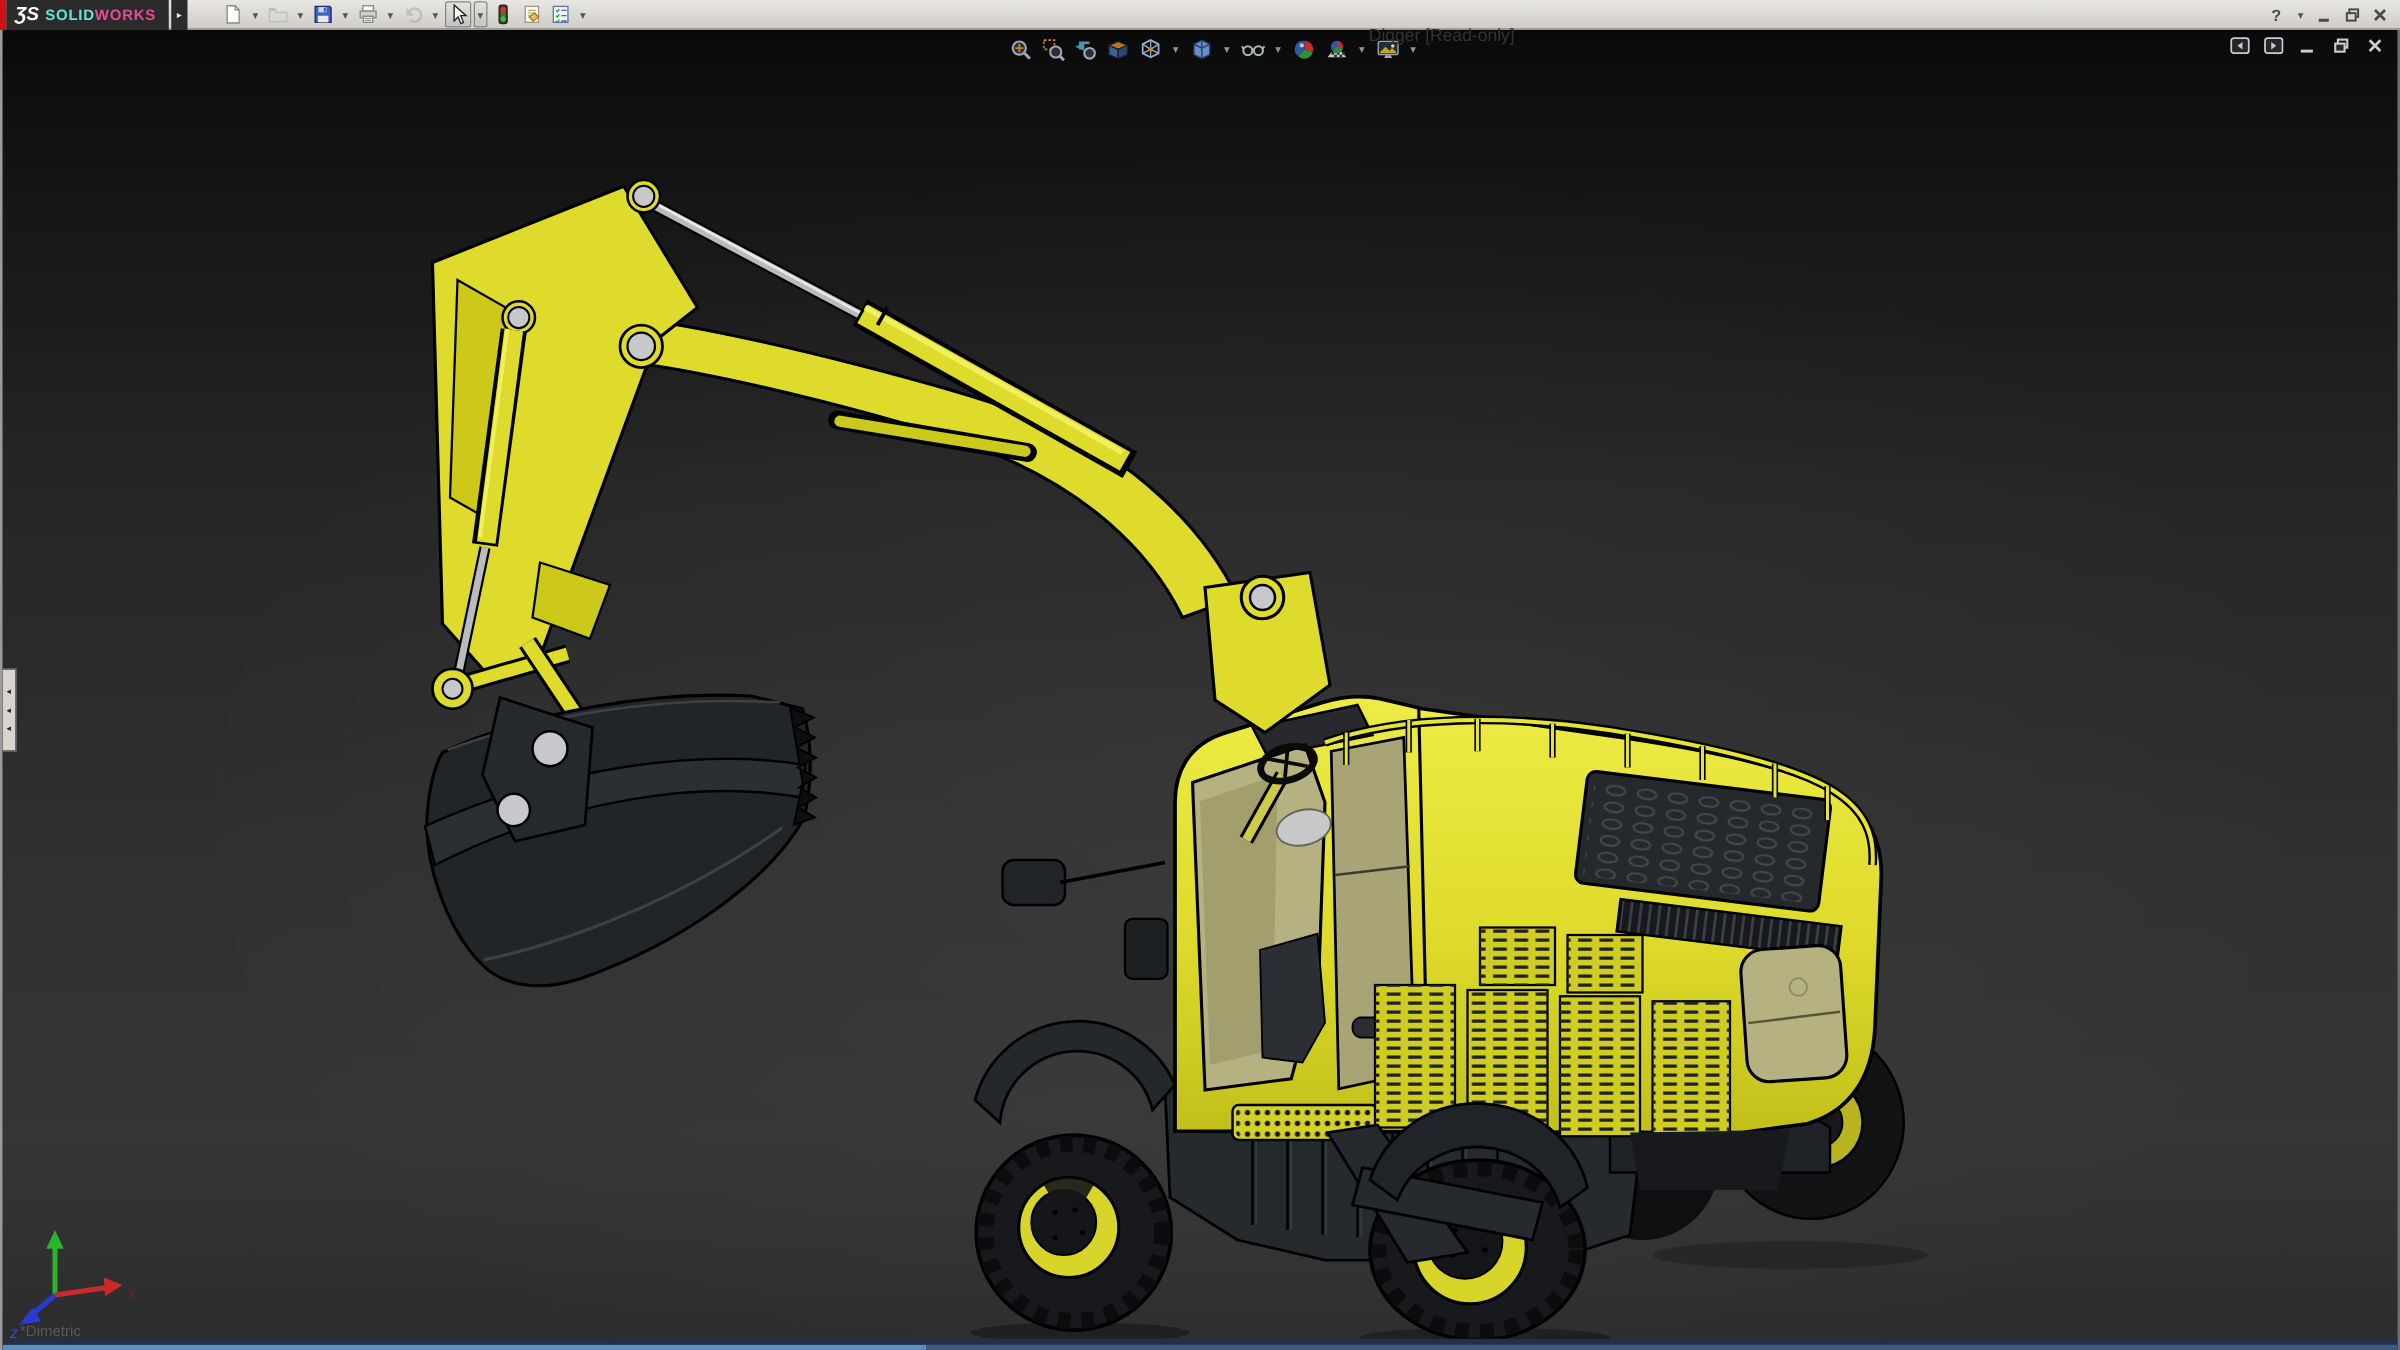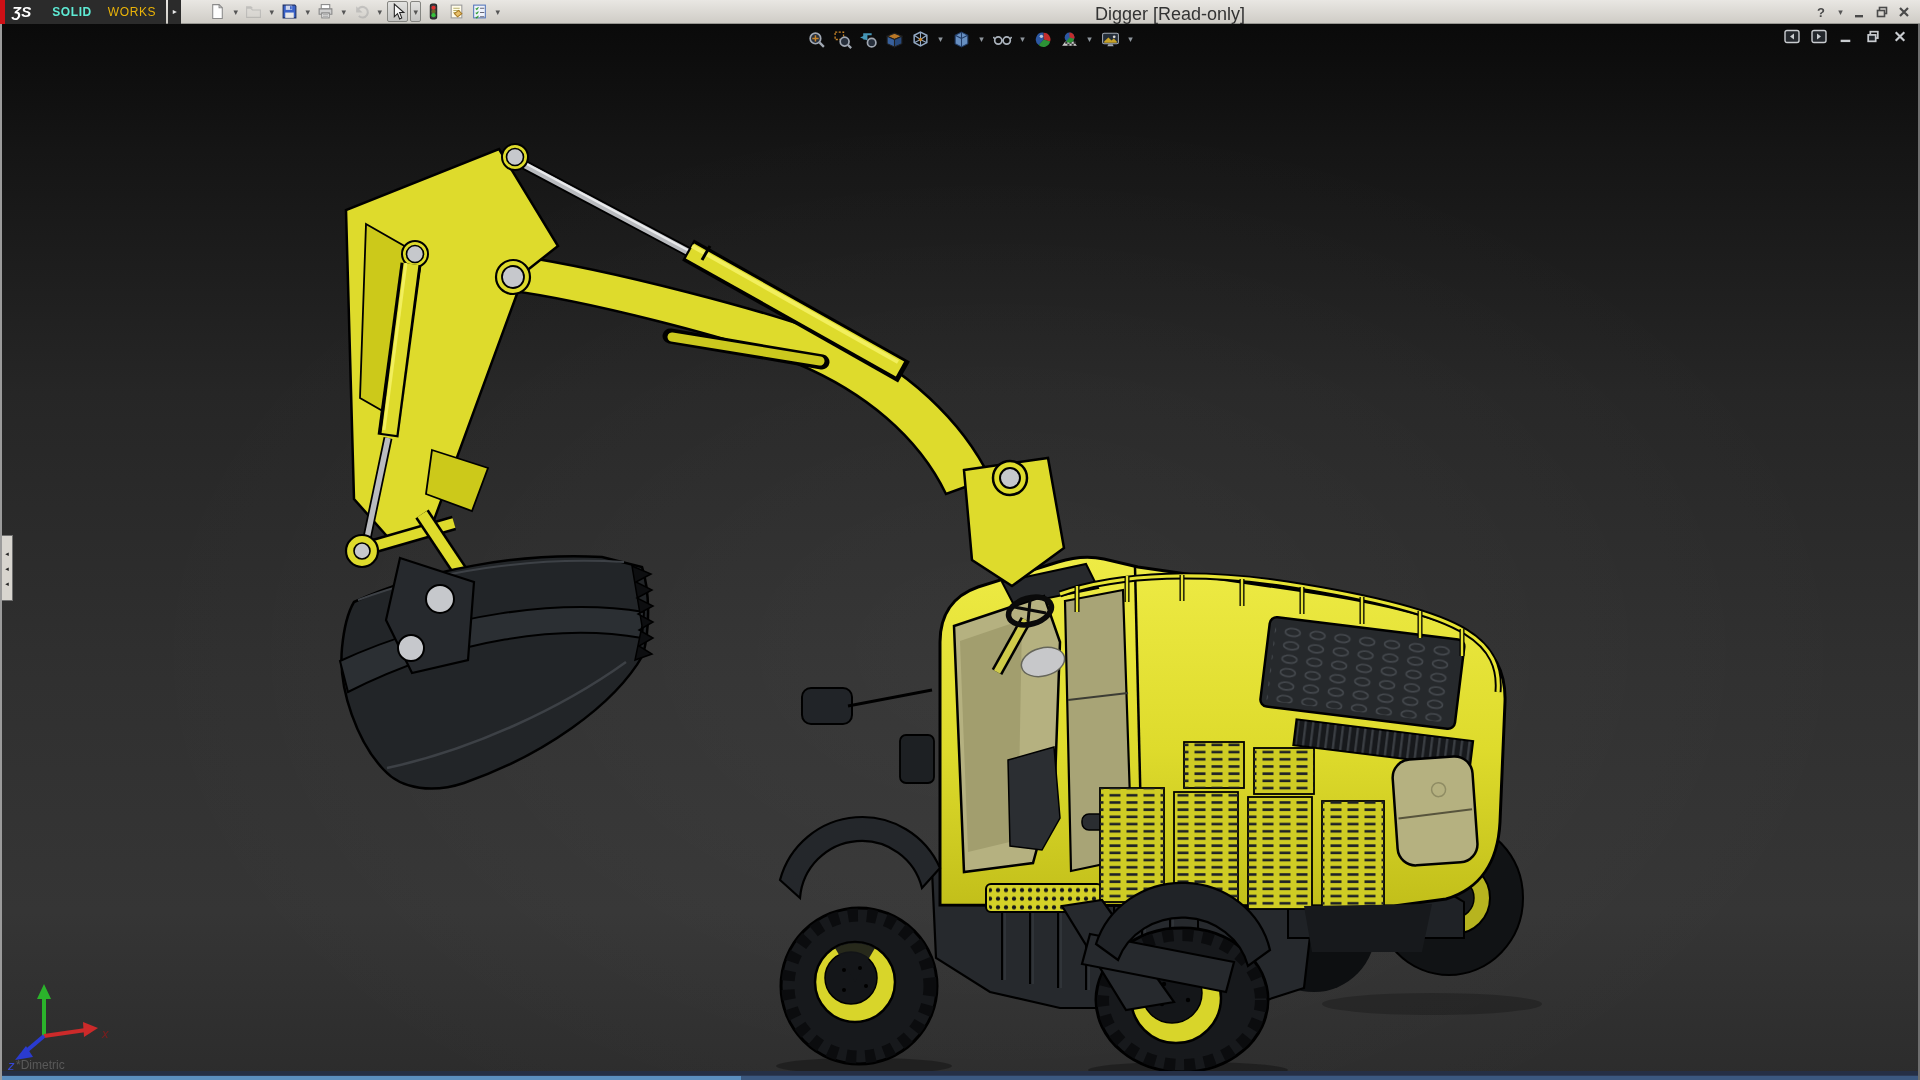--- a/index.html
+++ b/index.html
@@ -3,34 +3,34 @@
 <meta charset="utf-8">
 <style>
   * { margin:0; padding:0; box-sizing:border-box; }
   html,body { width:1920px; height:1080px; overflow:hidden; font-family:"Liberation Sans",sans-serif; background:#222; }
 
   
   .titlebar { position:absolute; left:0; top:0; width:1920px; height:24px;
     background:linear-gradient(#e9e7e3,#cfccc6); border-bottom:1px solid #979792;
     display:flex; align-items:center; z-index:20; }
   .stripe { width:5px; height:24px; background:var(--stripe,#cf1016); }
-  .logo { height:24px; background:#2b2b2b; display:flex; align-items:center; padding:0 10px 0 7px;gap:16px; }
+  .logo { height:24px; background:#2b2b2b; display:flex; align-items:center; padding:0 10px 0 7px; }
   .logo-glyph { color:#fff; font-style:italic; font-weight:bold; font-size:15px; margin-right:5px; }
   .logo-bold  { color:#5eead4; font-weight:bold; font-size:12px; letter-spacing:.6px; }
-  .logo-light { color:#eab308; font-weight:normal; font-size:12px; letter-spacing:.6px; }
+  .logo-light { color:#ec4899; font-weight:bold; font-size:12px; letter-spacing:.6px; }
   .logo-expand { width:13px; height:24px; background:#2b2b2b; margin-left:2px; color:#e8e8e8;
     font-size:8px; display:flex; align-items:center; justify-content:center; cursor:pointer; }
   .std-toolbar { display:flex; align-items:center; gap:2px; margin-left:26px; height:24px; }
   .tbtn { width:21px; height:21px; display:inline-flex; align-items:center; justify-content:center; }
   .tbtn svg { width:17px; height:17px; }
   .tbtn.active { background:linear-gradient(#e2e2e0,#c4c4c2); border:1px solid #858581; border-radius:2px; }
   .dd { width:11px; height:21px; font-size:9px; color:#555; display:inline-flex; align-items:center; justify-content:center; }
   .dd.active { background:linear-gradient(#e2e2e0,#c4c4c2); border:1px solid #858581; border-radius:2px; }
   .disabled { opacity:.45; filter:grayscale(.9); }
-  .window-title { position:absolute; left:1095px; top:4px; font-size:18px; color:#333; }
+  .window-title { position:absolute; left:1095px; top:20px; font-size:14px; color:#333; }
   .winctl { position:absolute; right:8px; top:0; height:24px; display:flex; align-items:center; gap:6px; }
   .wbtn { min-width:16px; height:20px; display:inline-flex; align-items:center; justify-content:center;
     color:#4a4a4a; font-size:13px; font-weight:bold; }
   .wbtn svg { width:14px; height:14px; }
   .wbtn .glyph { font-weight:bold; }
 
   
   .viewport { position:absolute; left:0; top:24px; width:1920px; height:1056px;
     background:
       radial-gradient(ellipse at 52% 60%, rgba(255,255,255,.045), rgba(0,0,0,0) 62%),

